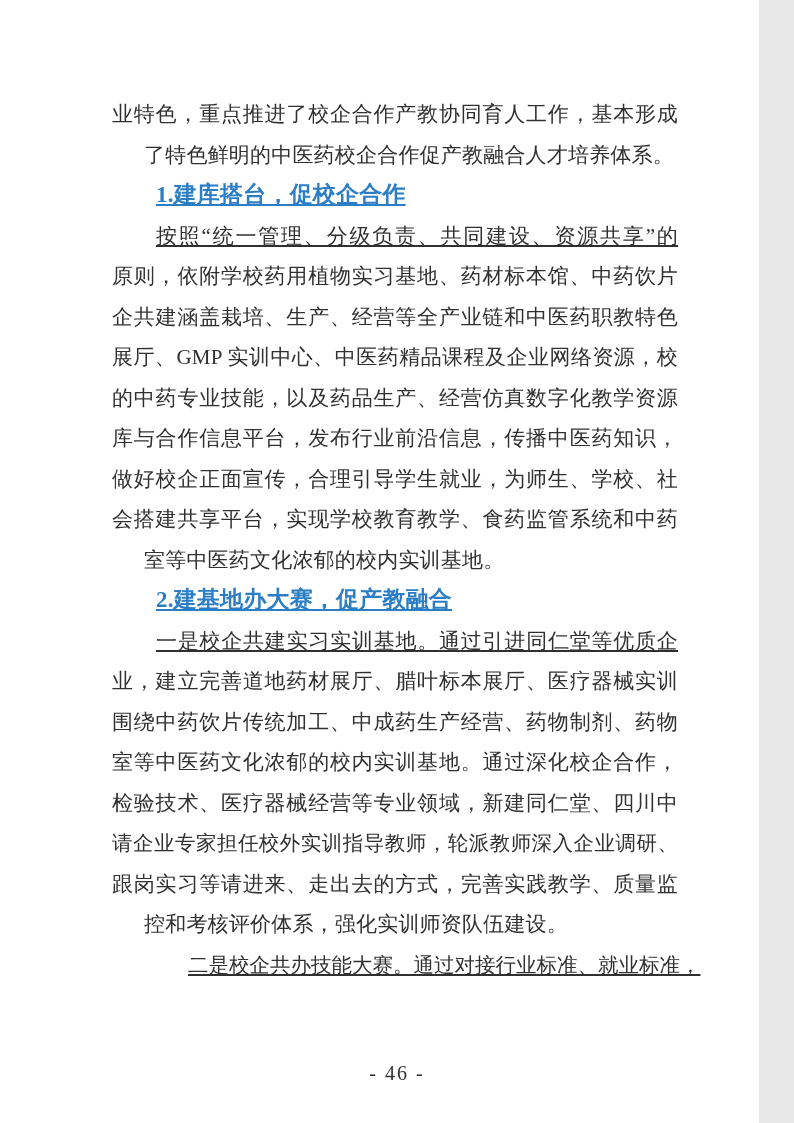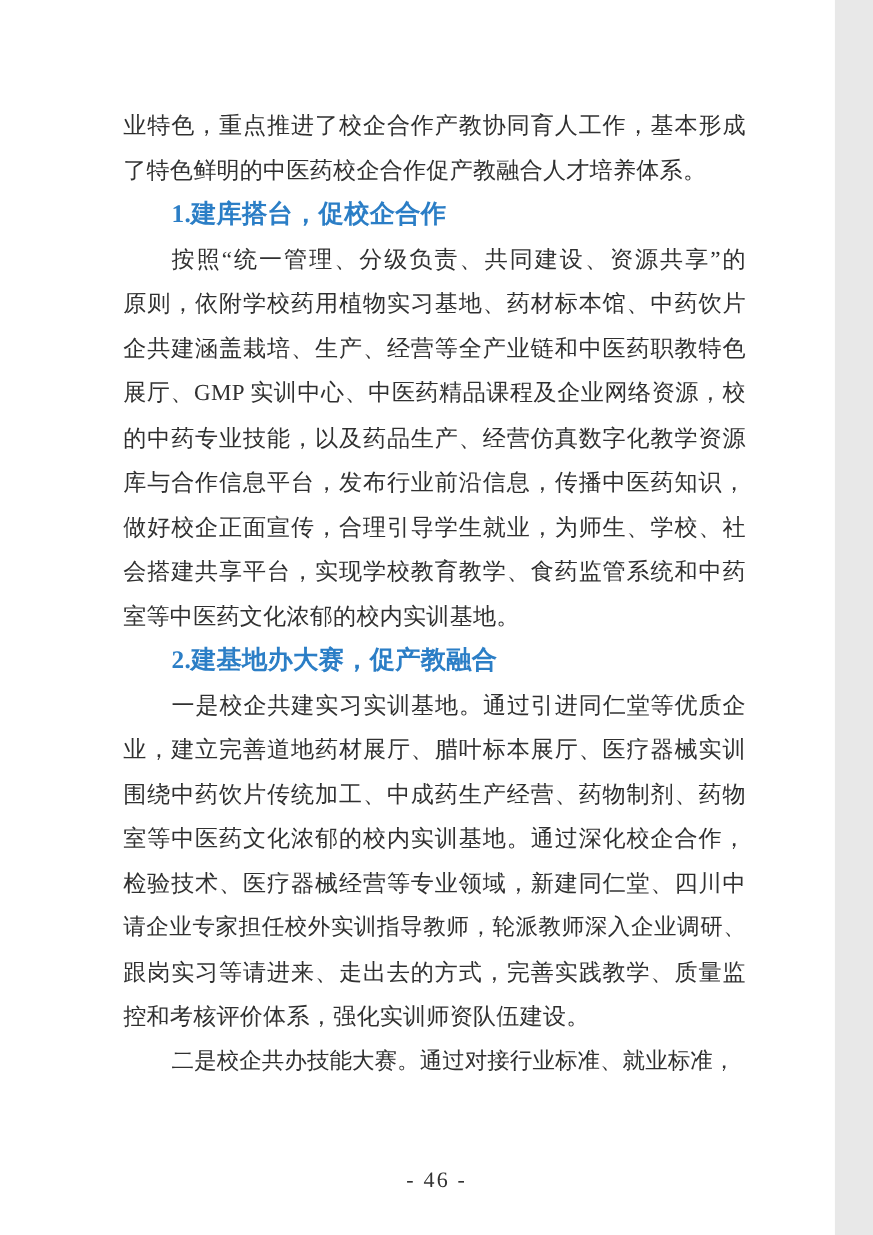--- a/index.html
+++ b/index.html
@@ -37,22 +37,23 @@
   
   .j{
     white-space:normal;
     text-align:justify;
     text-align-last:justify;
   }
   
   .e{
     text-align:right;
     text-align-last:left;
+    margin-left:32px;
   }
-  .ind{ text-indent:44px; }
+  .ind{ text-indent:44px;text-decoration:underline; }
   .tight{ font-size:20.5px; letter-spacing:0; }
   .h{
     color:var(--accent);
     font-weight:bold;
     font-size:23px;
     text-align:left;
     text-align-last:left;
     white-space:nowrap;
   }
   .page-number{

